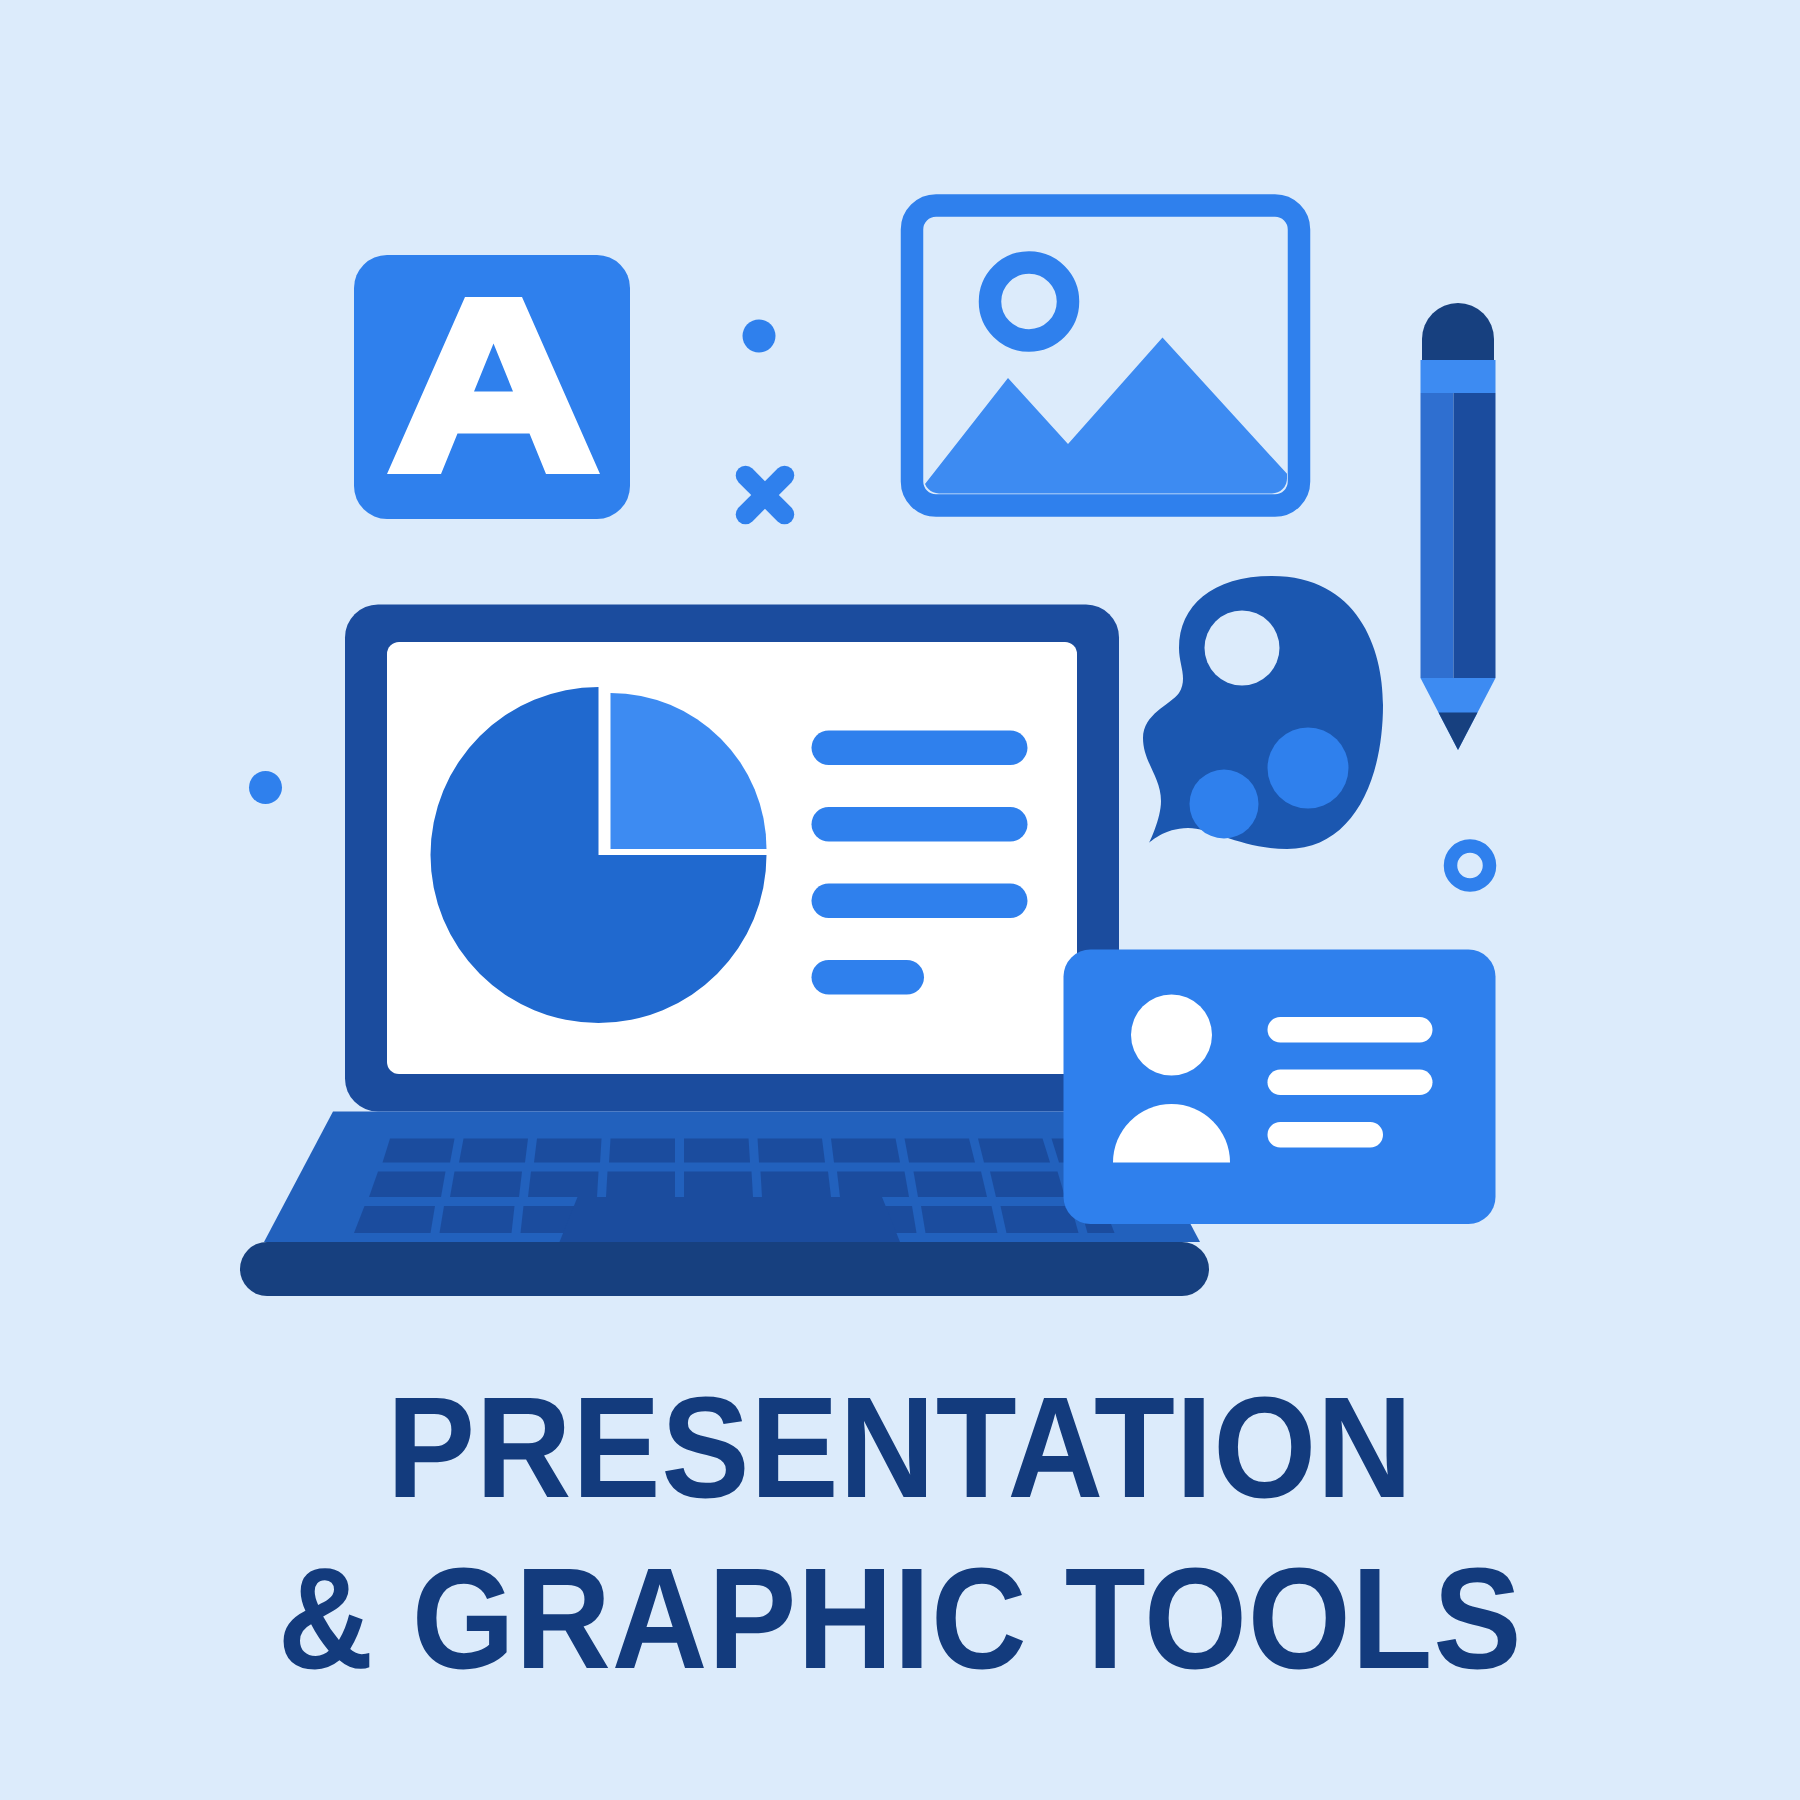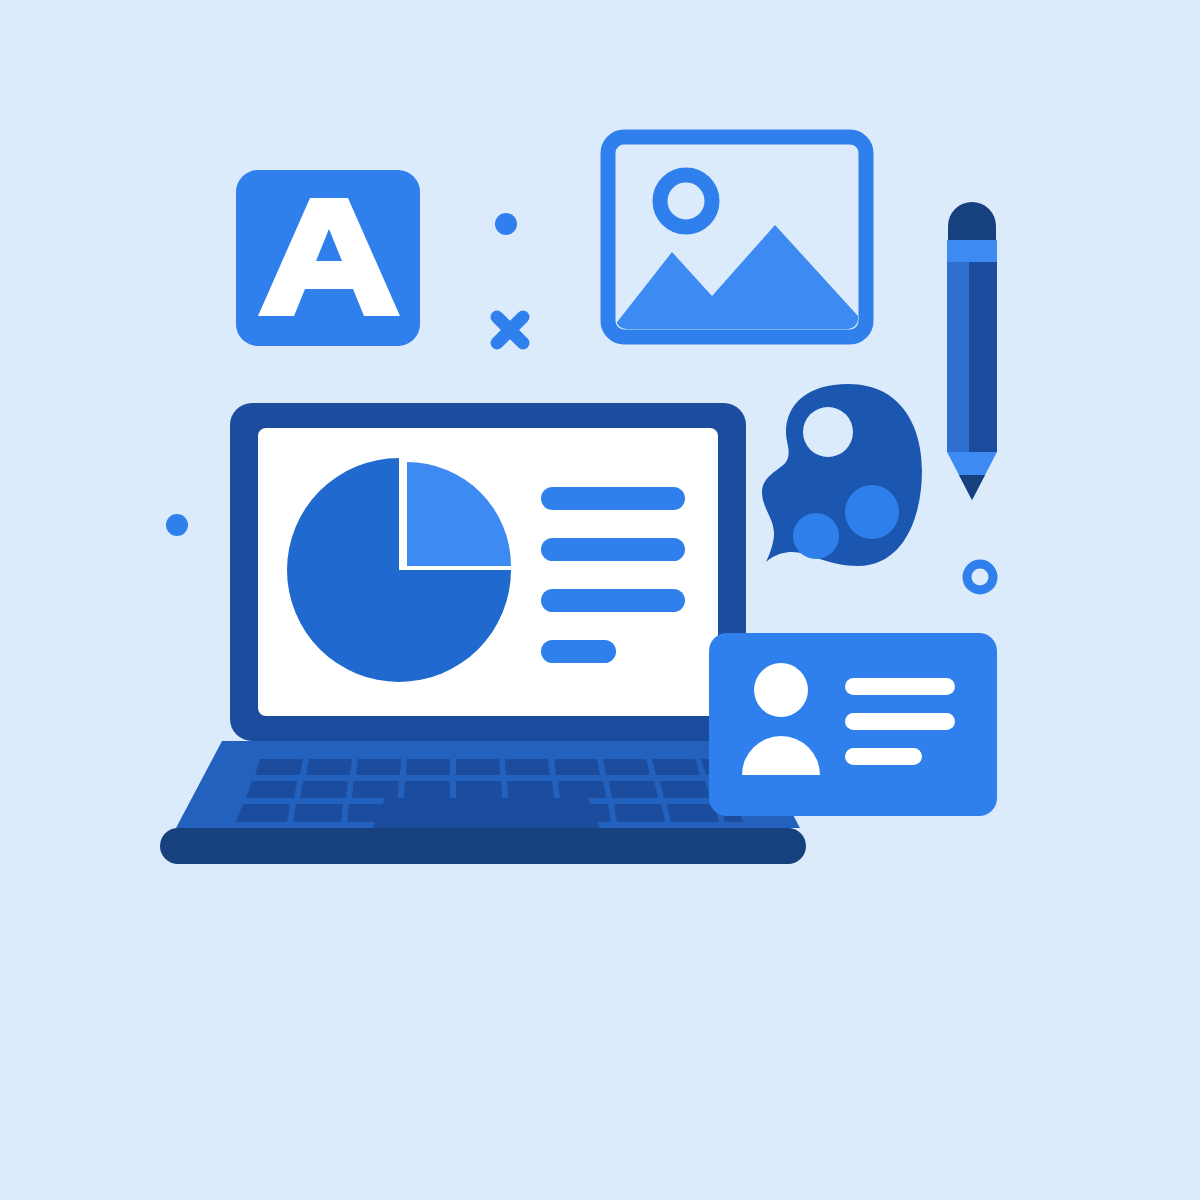--- a/index.html
+++ b/index.html
@@ -209,14 +209,18 @@
 
       <g fill="#ffffff">
         <rect x="845" y="678" width="110" height="17" rx="8.5" ry="8.5"></rect>
         <rect x="845" y="713" width="110" height="17" rx="8.5" ry="8.5"></rect>
         <rect x="845" y="748" width="77" height="17" rx="8.5" ry="8.5"></rect>
       </g>
     </g>
 
   </svg>
 
+  <div class="caption-block">
+    <span class="caption-line">PRESENTATION</span>
+    <span class="caption-line">&amp; GRAPHIC TOOLS</span>
+  </div>
 
 </div>
 
 </body></html>

